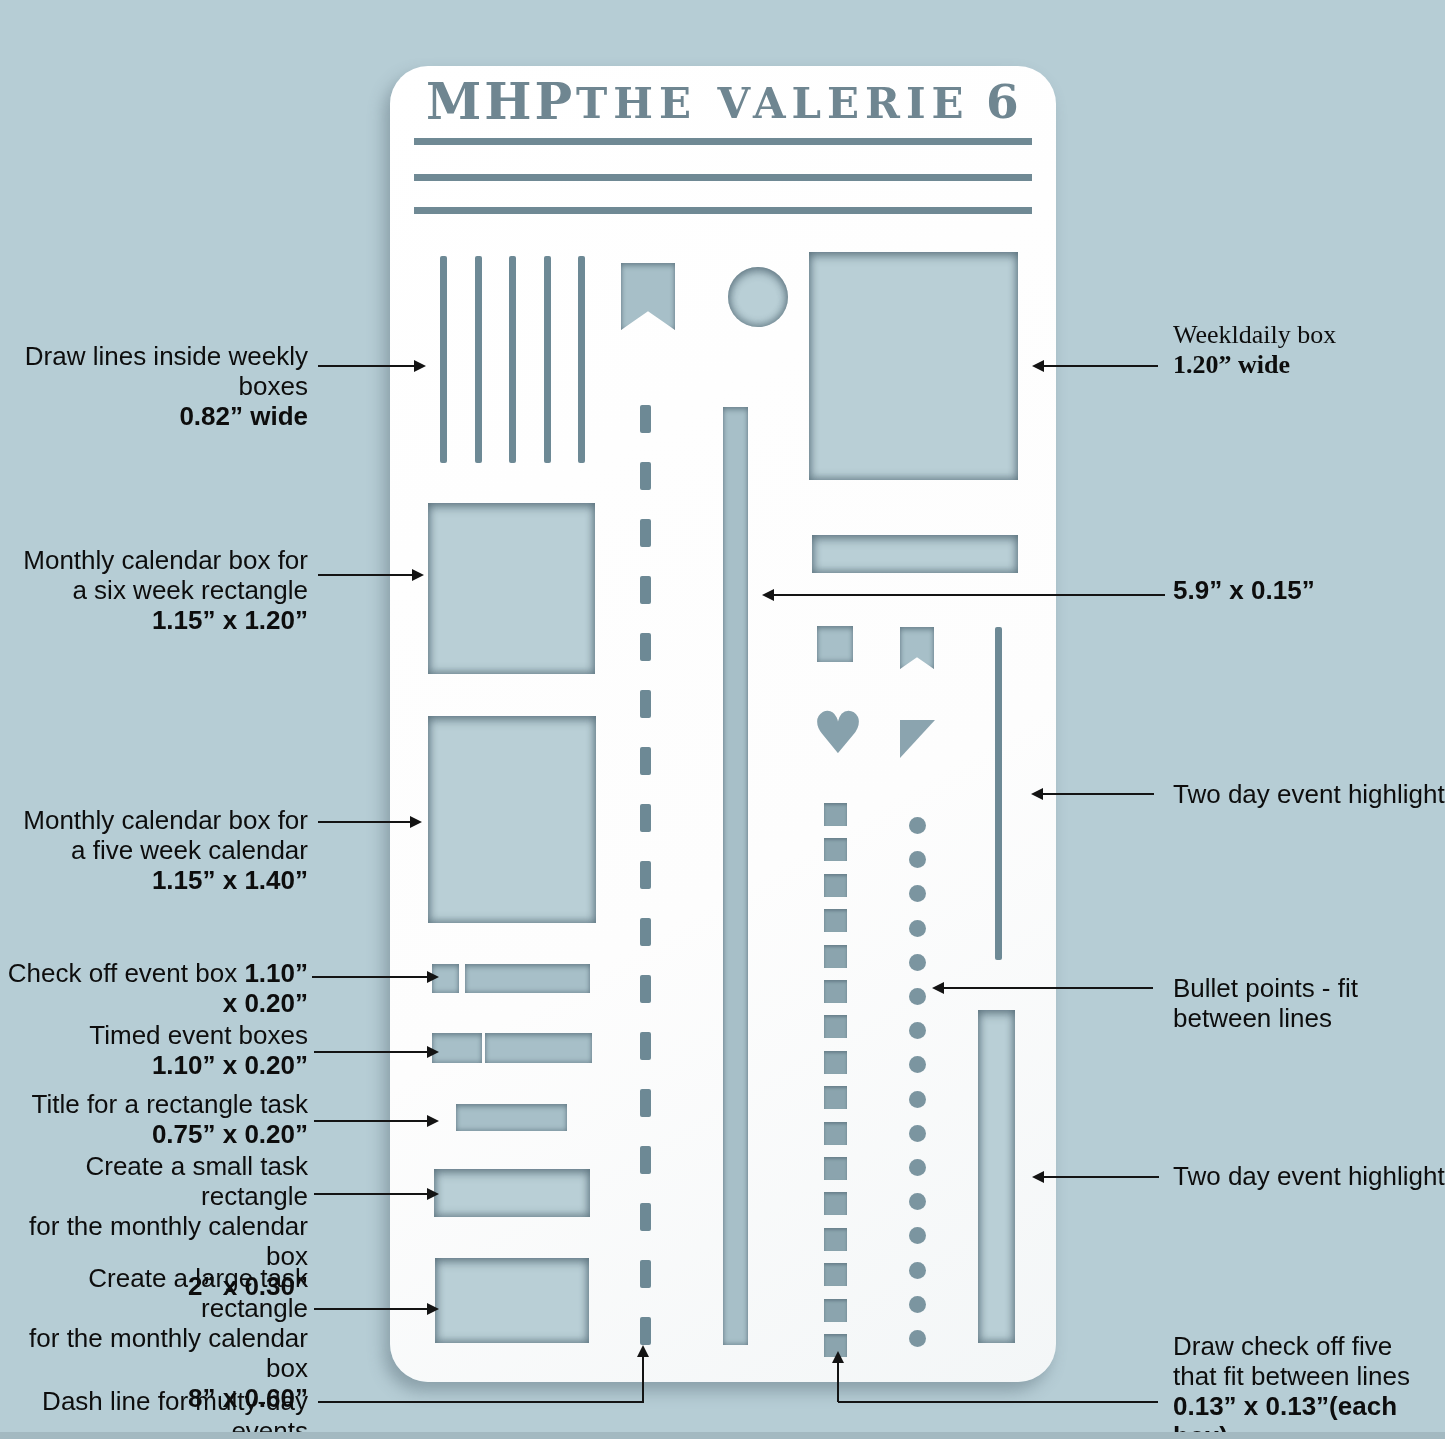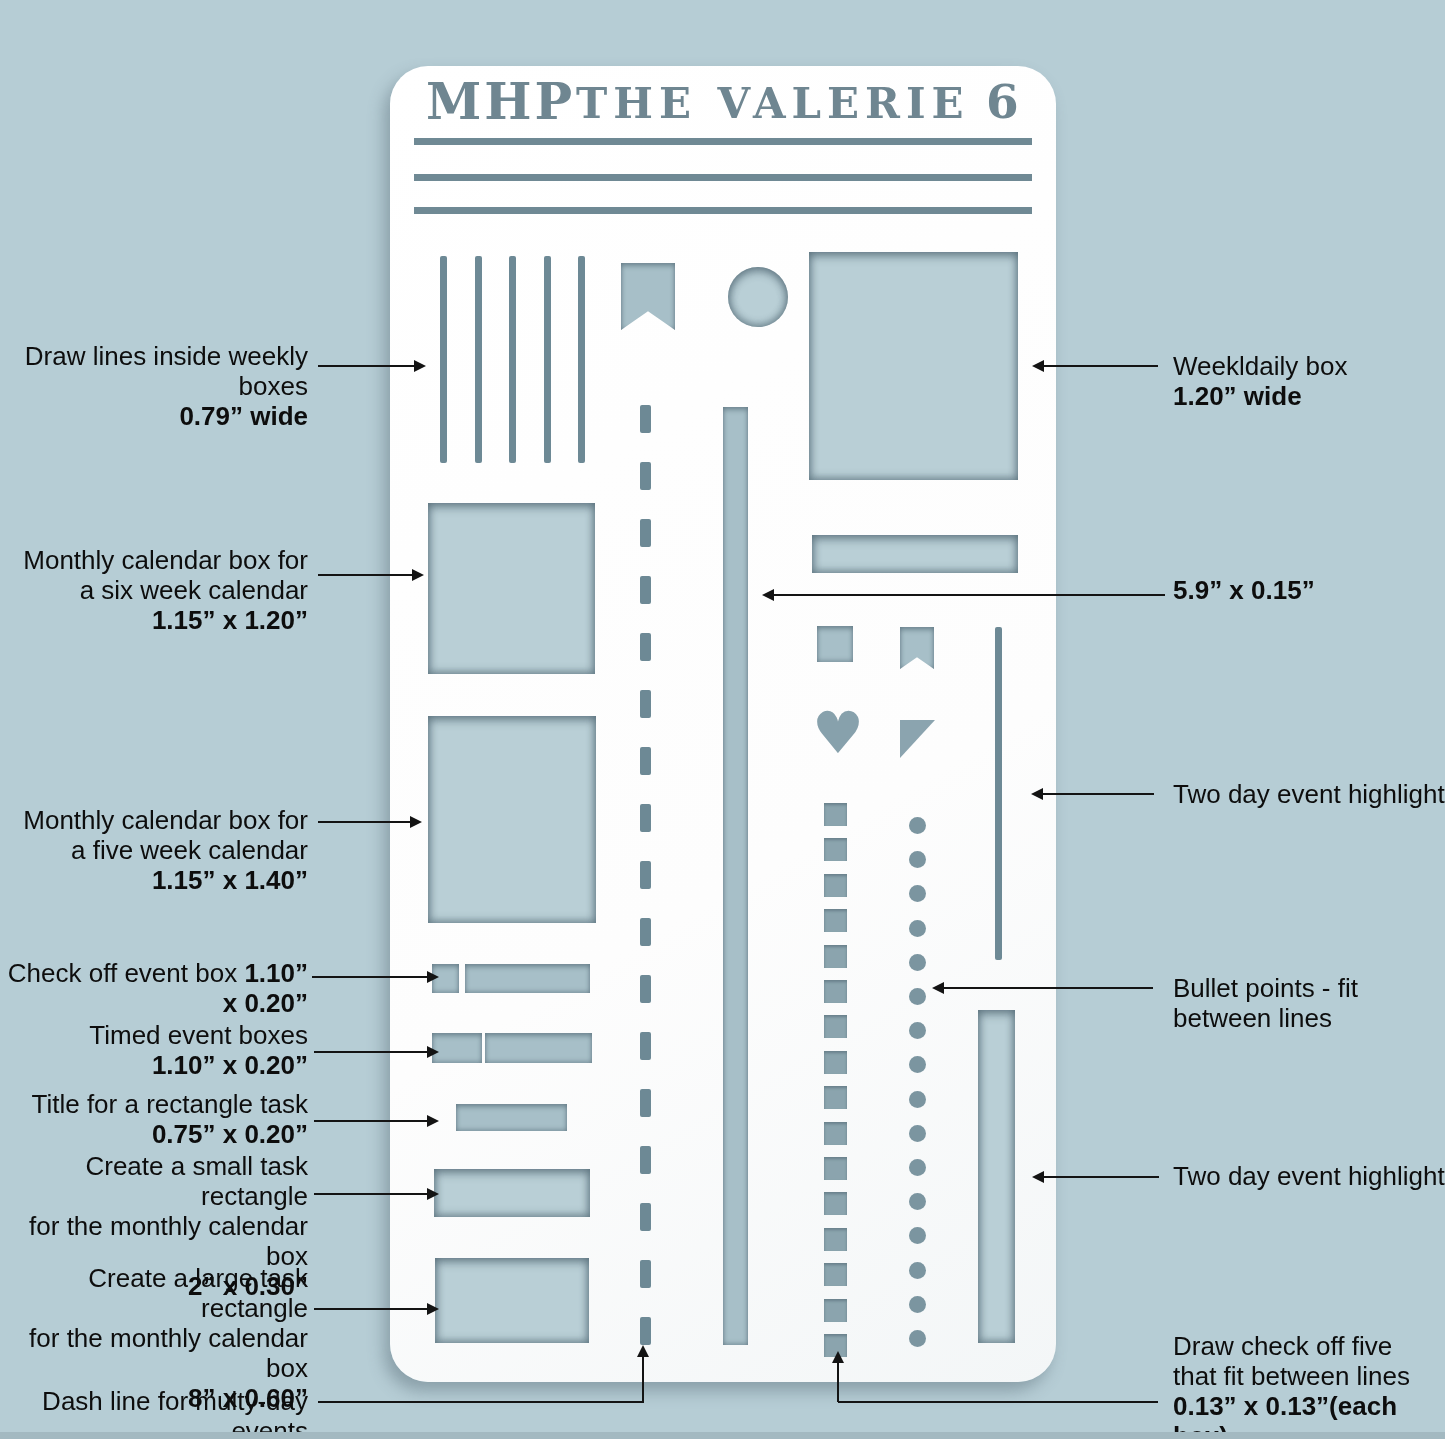--- a/index.html
+++ b/index.html
@@ -132,25 +132,25 @@
       <div class="cut cut-dot" style="left: 519px; top: 1127.2px; width: 17px; height: 17px;"></div>
       <div class="cut cut-dot" style="left: 519px; top: 1161.4px; width: 17px; height: 17px;"></div>
       <div class="cut cut-dot" style="left: 519px; top: 1195.6px; width: 17px; height: 17px;"></div>
       <div class="cut cut-dot" style="left: 519px; top: 1229.8px; width: 17px; height: 17px;"></div>
       <div class="cut cut-dot" style="left: 519px; top: 1264px; width: 17px; height: 17px;"></div>
     </div>
 
   <div id="labels">
       <div class="lab left" style="top: 341px;">
         <div><span>Draw lines inside weekly boxes</span></div>
-        <div><span class="b">0.79” wide</span></div>
+        <div><span class="b">0.82” wide</span></div>
       </div>
       <div class="lab left" style="top: 545px;">
         <div><span>Monthly calendar box for</span></div>
-        <div><span>a six week calendar</span></div>
+        <div><span>a six week rectangle</span></div>
         <div><span class="b">1.15” x 1.20”</span></div>
       </div>
       <div class="lab left" style="top: 805px;">
         <div><span>Monthly calendar box for</span></div>
         <div><span>a five week calendar</span></div>
         <div><span class="b">1.15” x 1.40”</span></div>
       </div>
       <div class="lab left" style="top: 958px;">
         <div><span>Check off event box </span><span class="b">1.10” x 0.20”</span></div>
       </div>
@@ -168,21 +168,21 @@
         <div><span class="b">2” x 0.30”</span></div>
       </div>
       <div class="lab left" style="top: 1263px;">
         <div><span>Create a large task rectangle</span></div>
         <div><span>for the monthly calendar box</span></div>
         <div><span class="b">8” x 0.60”</span></div>
       </div>
       <div class="lab left" style="top: 1386px;">
         <div><span>Dash line for multy-day events</span></div>
       </div>
-      <div class="lab right" style="top: 351px;">
+      <div class="lab right" style="top: 320px; font-family: Liberation Serif, serif;">
         <div><span>Weekldaily box</span></div>
         <div><span class="b">1.20” wide</span></div>
       </div>
       <div class="lab right" style="top: 575px;">
         <div><span class="b">5.9” x 0.15”</span></div>
       </div>
       <div class="lab right" style="top: 779px;">
         <div><span>Two day event highlight</span></div>
       </div>
       <div class="lab right" style="top: 973px;">

